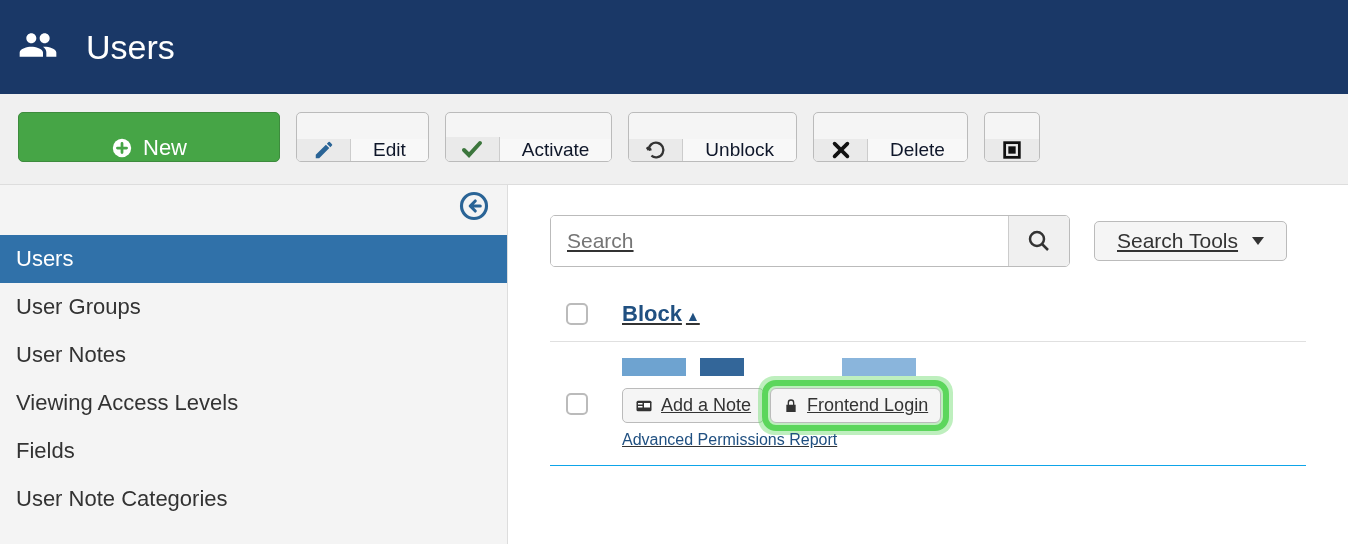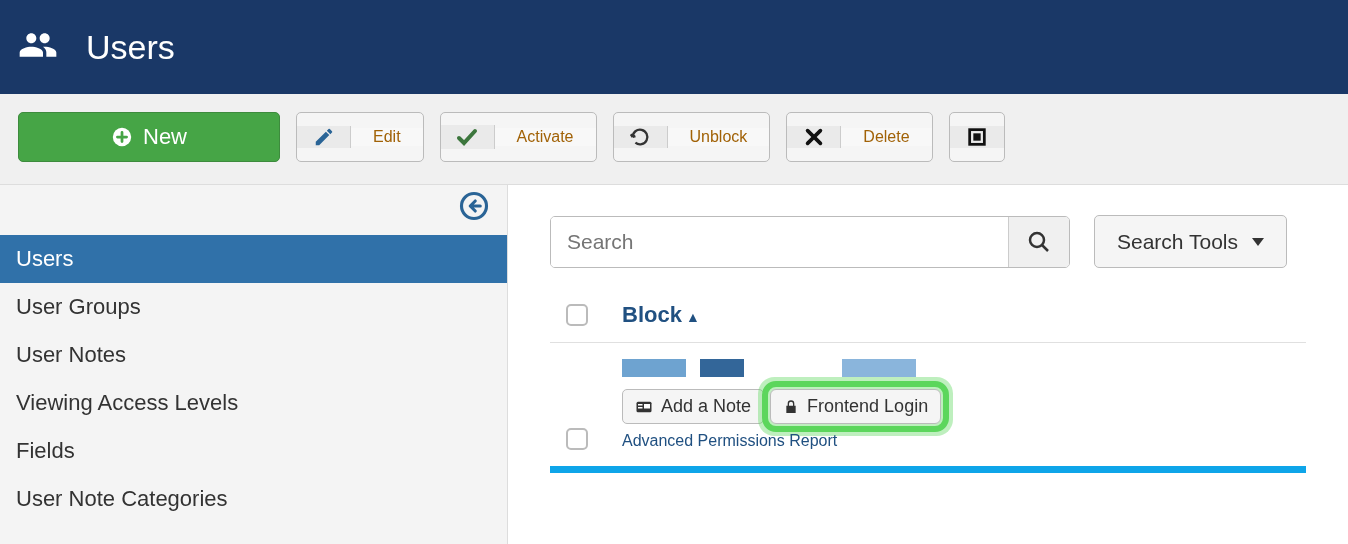--- a/index.html
+++ b/index.html
@@ -1,44 +1,44 @@
 <!DOCTYPE html>
 <html><head>
 <meta charset="utf-8">
 <style>
 * { box-sizing: border-box; margin: 0; padding: 0; }
 body { font-family: -apple-system, BlinkMacSystemFont, "Segoe UI", Helvetica, Arial, sans-serif; background: #f0f0f0; color: #333; font-size: 16px; width: 1348px; height: 544px; overflow: hidden; position: relative; }
 .header { background: #1a3867; color: #fff; height: 94px; display: flex; align-items: center; padding-left: 18px; }
 .header-icon svg { width: 40px; height: 40px; fill: #fff; }
 .header-title { font-size: 34px; font-weight: 300; margin-left: 28px; }
 .toolbar { background: #f0f0f0; border-bottom: 1px solid #ddd; padding: 18px 18px 22px; display: flex; gap: 16px; }
-.tbtn { display: inline-flex; align-items: center; border: 1px solid #bbb; background: #f5f5f5; border-radius: 5px; overflow: hidden; height: 50px; cursor: pointer; }
+.tbtn { display: inline-flex; align-items: flex-end; border: 1px solid #bbb; background: #f5f5f5; border-radius: 5px; overflow: hidden; height: 50px; cursor: pointer; }
 .tbtn .ic { width: 54px; display: flex; align-items: center; justify-content: center; border-right: 1px solid #ccc; background: #eaeaea; }
-.tbtn .lbl { display: flex; align-items: center; padding: 0 22px; font-size: 16px; color: #a16207; background: #f8f8f8; }
+.tbtn .lbl { display: flex; align-items: center; padding: 0 22px; font-size: 19px; color: #0f172a; background: #f8f8f8; }
 .tbtn.new { background: #46a546; border-color: #3d8b3d; }
 .tbtn.new .lbl { color: #fff; background: transparent; padding: 0 92px; font-size: 22px; }
 .tbtn.new .lbl svg { margin-right: 10px; }
 .layout { display: flex; height: calc(100% - 94px - 90px); }
 .sidebar { width: 508px; background: #f4f4f4; border-right: 1px solid #ddd; padding-top: 10px; position: relative; }
 .collapse-btn { position: absolute; right: 18px; top: 6px; cursor: pointer; }
 .side-list { margin-top: 40px; }
 .side-item { padding: 11px 16px; font-size: 22px; color: #333; cursor: pointer; }
 .side-item.active { background: #3071a9; color: #fff; }
-.main { flex: 1; background: #fff; padding: 30px 42px; position: relative; }
+.main { flex: 1; background: #fff; padding: 30px 42px; position: relative; text-decoration: underline; }
 .search-row { display: flex; gap: 24px; align-items: center; }
 .search-group { display: flex; border: 1px solid #bbb; border-radius: 5px; overflow: hidden; height: 52px; flex: 0 0 520px; }
 .search-input { border: none; padding: 0 16px; font-size: 21px; width: 100%; outline: none; }
 .search-btn { width: 70px; background: #f0f0f0; border: none; border-left: 1px solid #ccc; display: flex; align-items: center; justify-content: center; cursor: pointer; }
-.tools-btn { height: 53px; border: 1px solid #bbb; background: #f5f5f5; border-radius: 5px; padding: 0 22px; font-size: 21px; color: #333; cursor: pointer; display: flex; align-items: center; gap: 8px; }
+.tools-btn { height: 40px; border: 1px solid #bbb; background: #f5f5f5; border-radius: 5px; padding: 0 22px; font-size: 21px; color: #333; cursor: pointer; display: flex; align-items: center; gap: 8px; }
 .table { margin-top: 24px; }
 .thead { display: flex; align-items: center; padding: 10px 0 14px; border-bottom: 1px solid #e0e0e0; }
 .chk { width: 22px; height: 22px; border: 2px solid #bbb; border-radius: 5px; margin-left: 16px; margin-right: 34px; cursor: pointer; background: #fff; }
 .col-name { color: #205081; font-size: 22px; font-weight: 700; cursor: pointer; }
 .col-name .caret { font-size: 14px; margin-left: 4px; }
-.trow { display: flex; align-items: flex-end; padding: 16px 0; border-bottom: 7px solid #0ea5e9; }
+.trow { display: flex; align-items: center; padding: 16px 0; border-bottom: 1px solid #0ea5e9; }
 .row-content { flex: 1; }
 .pixelated { display: inline-flex; gap: 4px; margin-bottom: 8px; }
 .pixelated span { display: inline-block; height: 18px; }
 .row-actions { display: flex; gap: 6px; margin-top: 4px; margin-bottom: 8px; }
 .mini-btn { display: inline-flex; align-items: center; gap: 8px; border: 1px solid #bbb; background: #f5f5f5; border-radius: 5px; padding: 6px 12px; font-size: 18px; color: #333; cursor: pointer; }
 .mini-btn.hl { outline: 6px solid #5cd65c; outline-offset: 2px; box-shadow: 0 0 0 12px rgba(92,214,92,0.4); border-radius: 6px; }
 .adv-link { color: #205081; font-size: 16px; cursor: pointer; }
 .caret-down { display:inline-block; width:0; height:0; border-left:6px solid transparent; border-right:6px solid transparent; border-top:8px solid #333; margin-left:6px; vertical-align: middle; }
 </style>
 </head>

